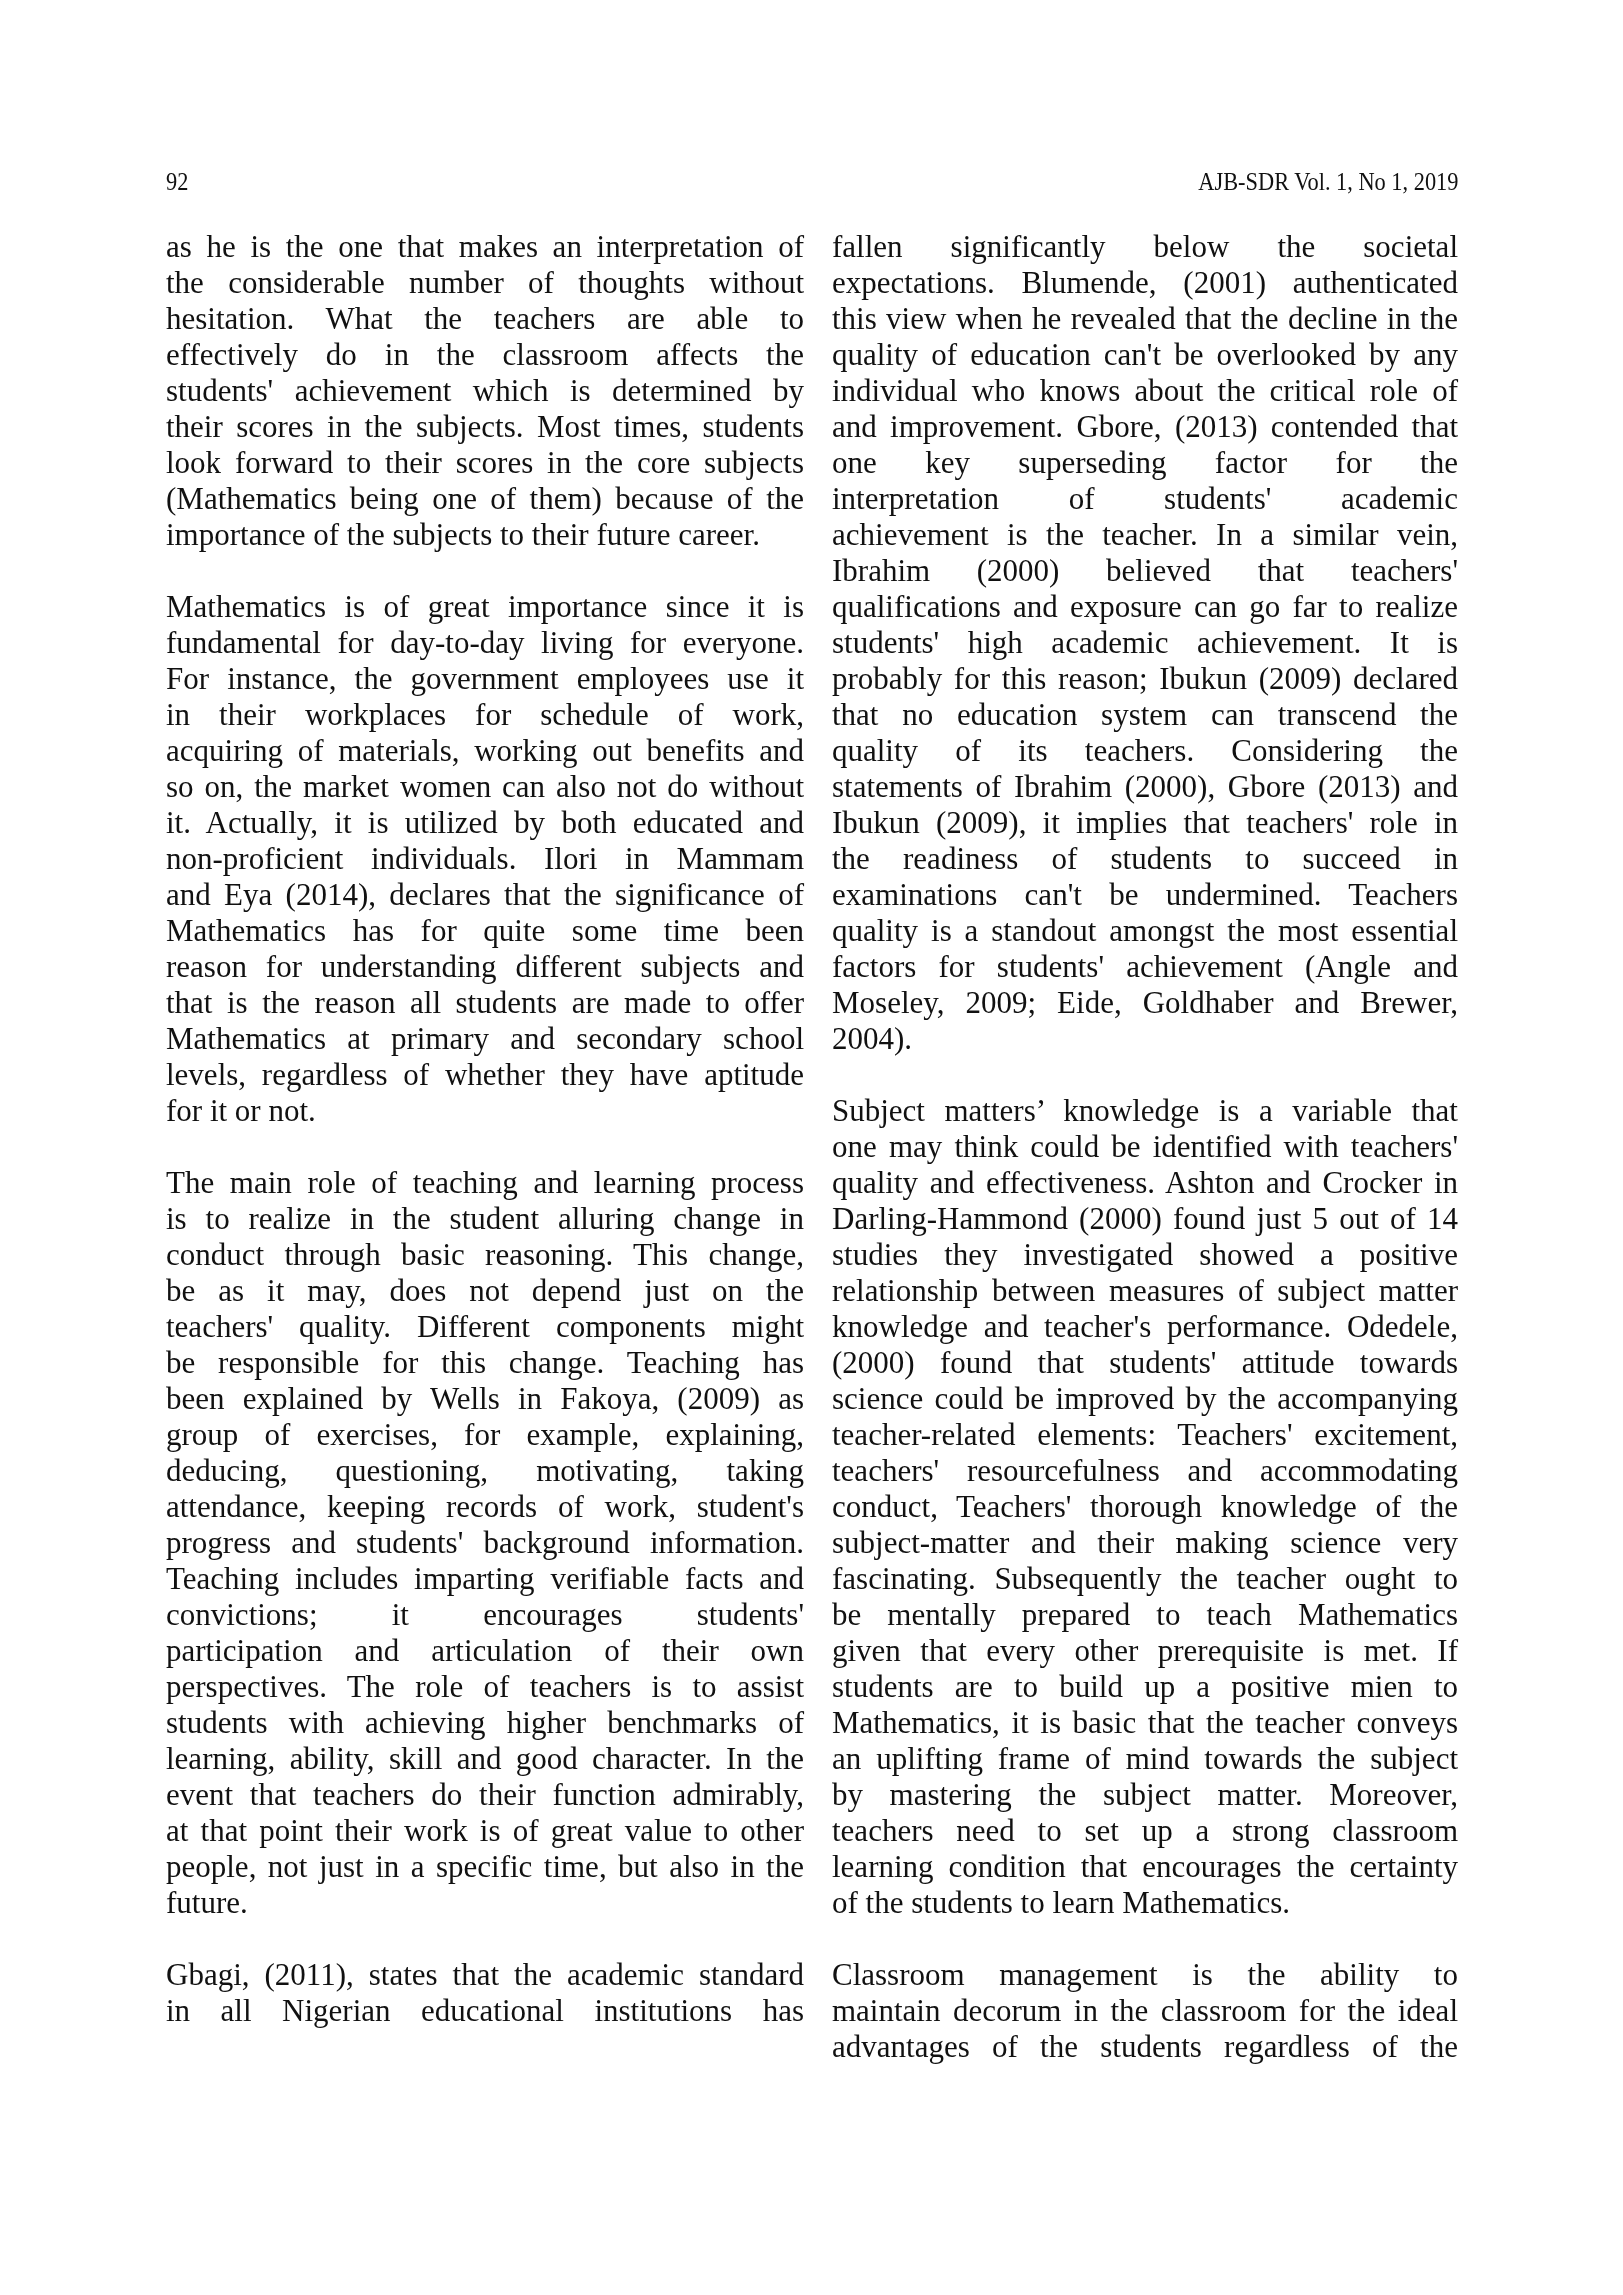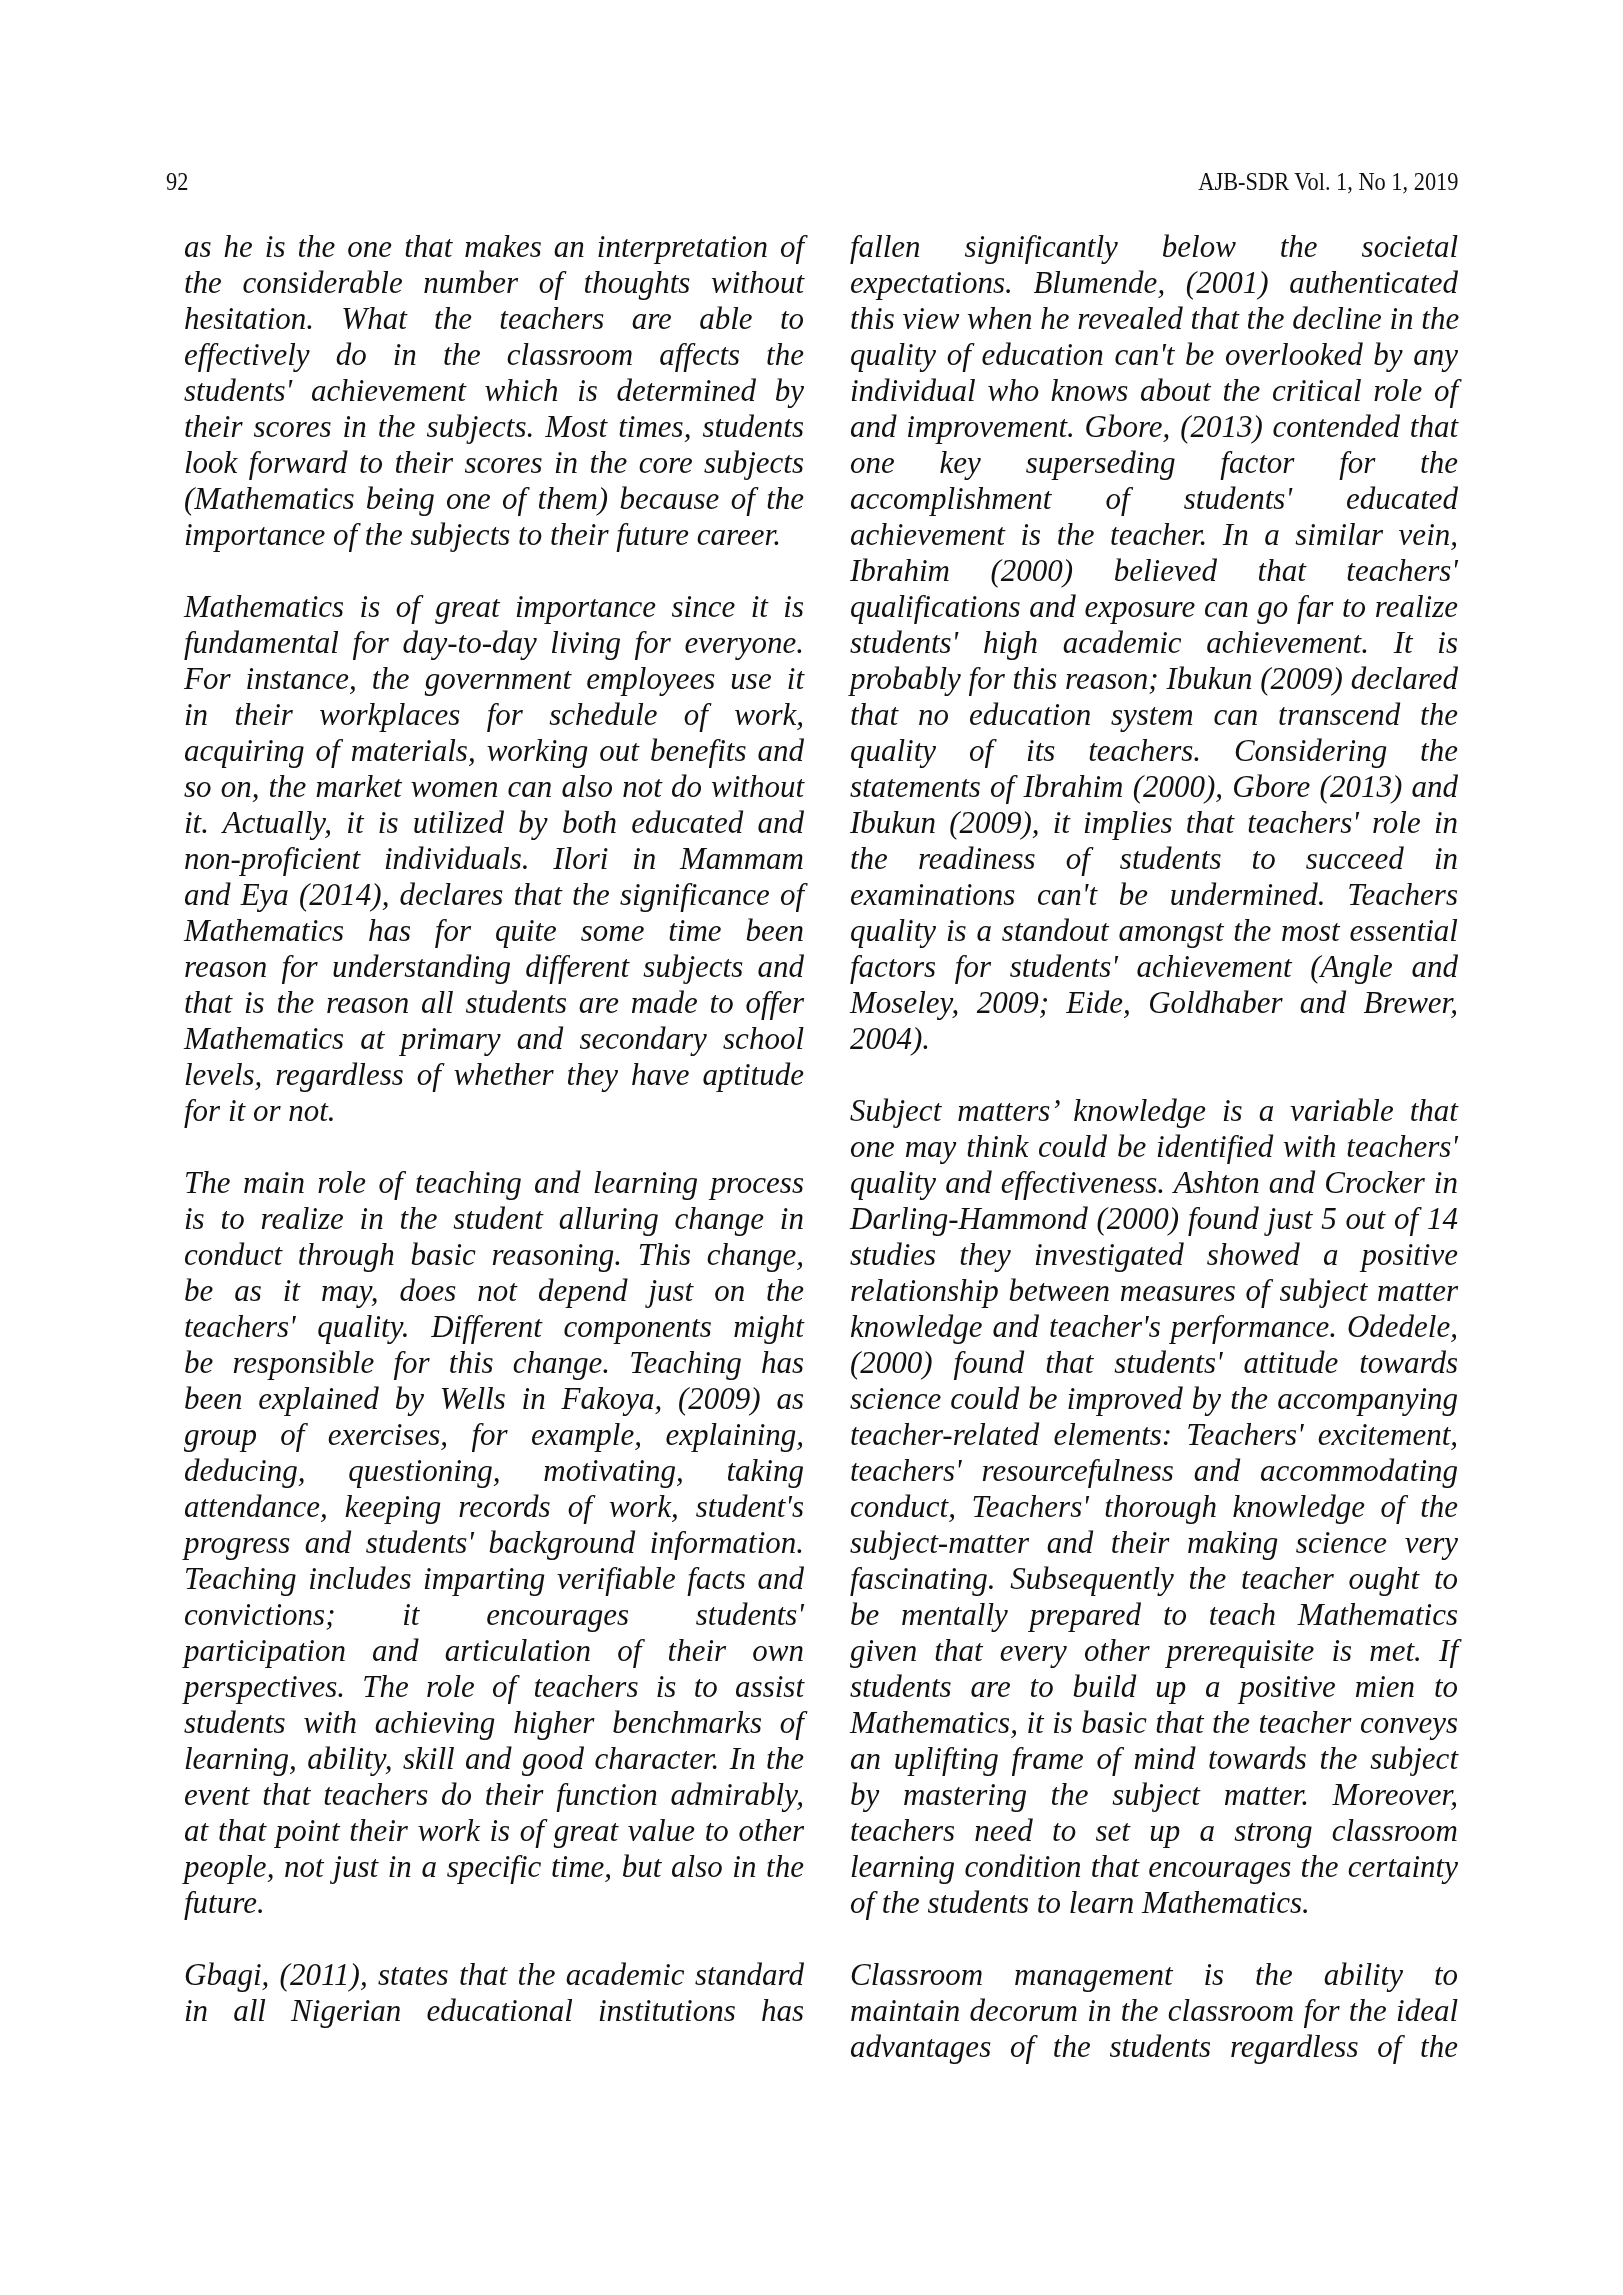--- a/index.html
+++ b/index.html
@@ -10,21 +10,21 @@
     }
     .running-header {
       position: absolute; top: 162px; left: 166px; width: 1292px; height: 39px;
       font-size: 26px; line-height: 39px;
     }
     .page-number { position: absolute; left: 0; top: 0; transform: scaleX(0.86); transform-origin: left center; }
     .journal-ref { position: absolute; right: 0; top: 0; transform: scaleX(0.86); transform-origin: right center; white-space: nowrap; }
     .column { position: absolute; top: 229px; }
     .col-left  { left: 166px;  width: 638px; }
     .col-right { left: 832px; width: 626px; }
-    .para { margin: 0 0 36px 18px; font-style: italic; }
+    .para { margin: 0 0 36px 0; }
     .line {
       display: block; height: 36px; line-height: 36px; font-size: 31px;
       white-space: nowrap; overflow: visible;
       text-align: justify; text-align-last: justify;
     }
     .line.last { text-align: right; text-align-last: left; }
   </style>
 </head>
 <body>
 
@@ -92,21 +92,21 @@
   </div>
 <div class="column col-right">
     <p class="para">
       <span class="line">fallen significantly below the societal</span>
       <span class="line">expectations. Blumende, (2001) authenticated</span>
       <span class="line">this view when he revealed that the decline in the</span>
       <span class="line">quality of education can't be overlooked by any</span>
       <span class="line">individual who knows about the critical role of</span>
       <span class="line">and improvement. Gbore, (2013) contended that</span>
       <span class="line">one key superseding factor for the</span>
-      <span class="line">accomplishment of students' educated</span>
+      <span class="line">interpretation of students' academic</span>
       <span class="line">achievement is the teacher. In a similar vein,</span>
       <span class="line">Ibrahim (2000) believed that teachers'</span>
       <span class="line">qualifications and exposure can go far to realize</span>
       <span class="line">students' high academic achievement. It is</span>
       <span class="line">probably for this reason; Ibukun (2009) declared</span>
       <span class="line">that no education system can transcend the</span>
       <span class="line">quality of its teachers. Considering the</span>
       <span class="line">statements of Ibrahim (2000), Gbore (2013) and</span>
       <span class="line">Ibukun (2009), it implies that teachers' role in</span>
       <span class="line">the readiness of students to succeed in</span>

